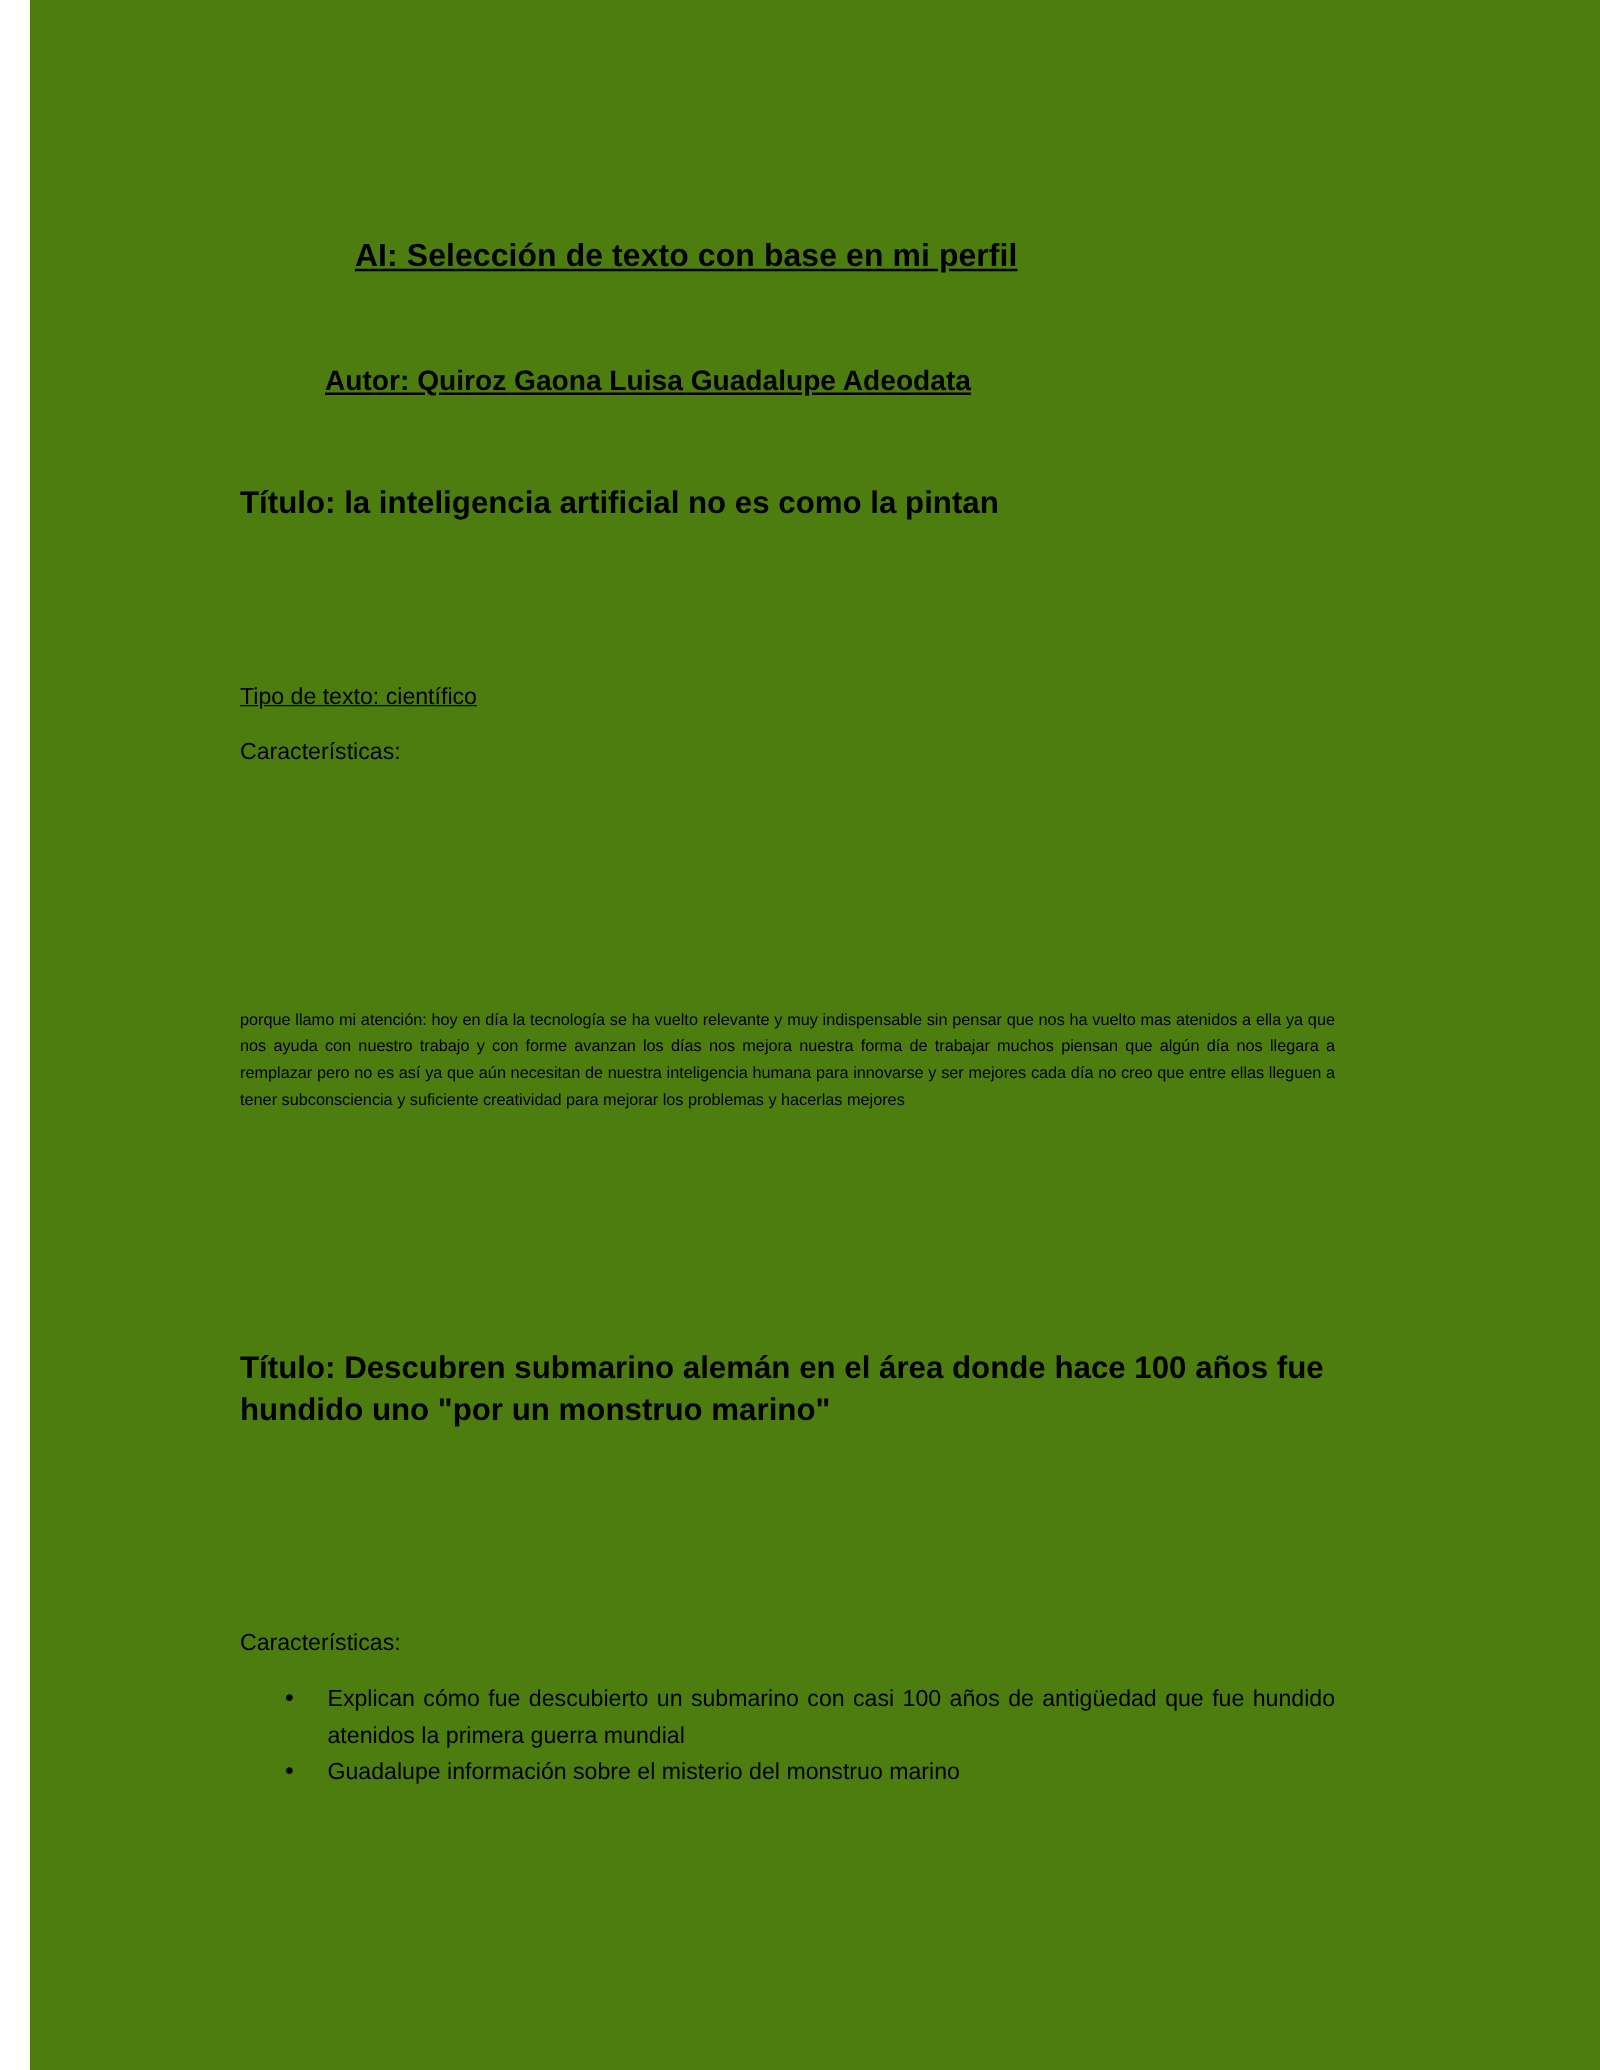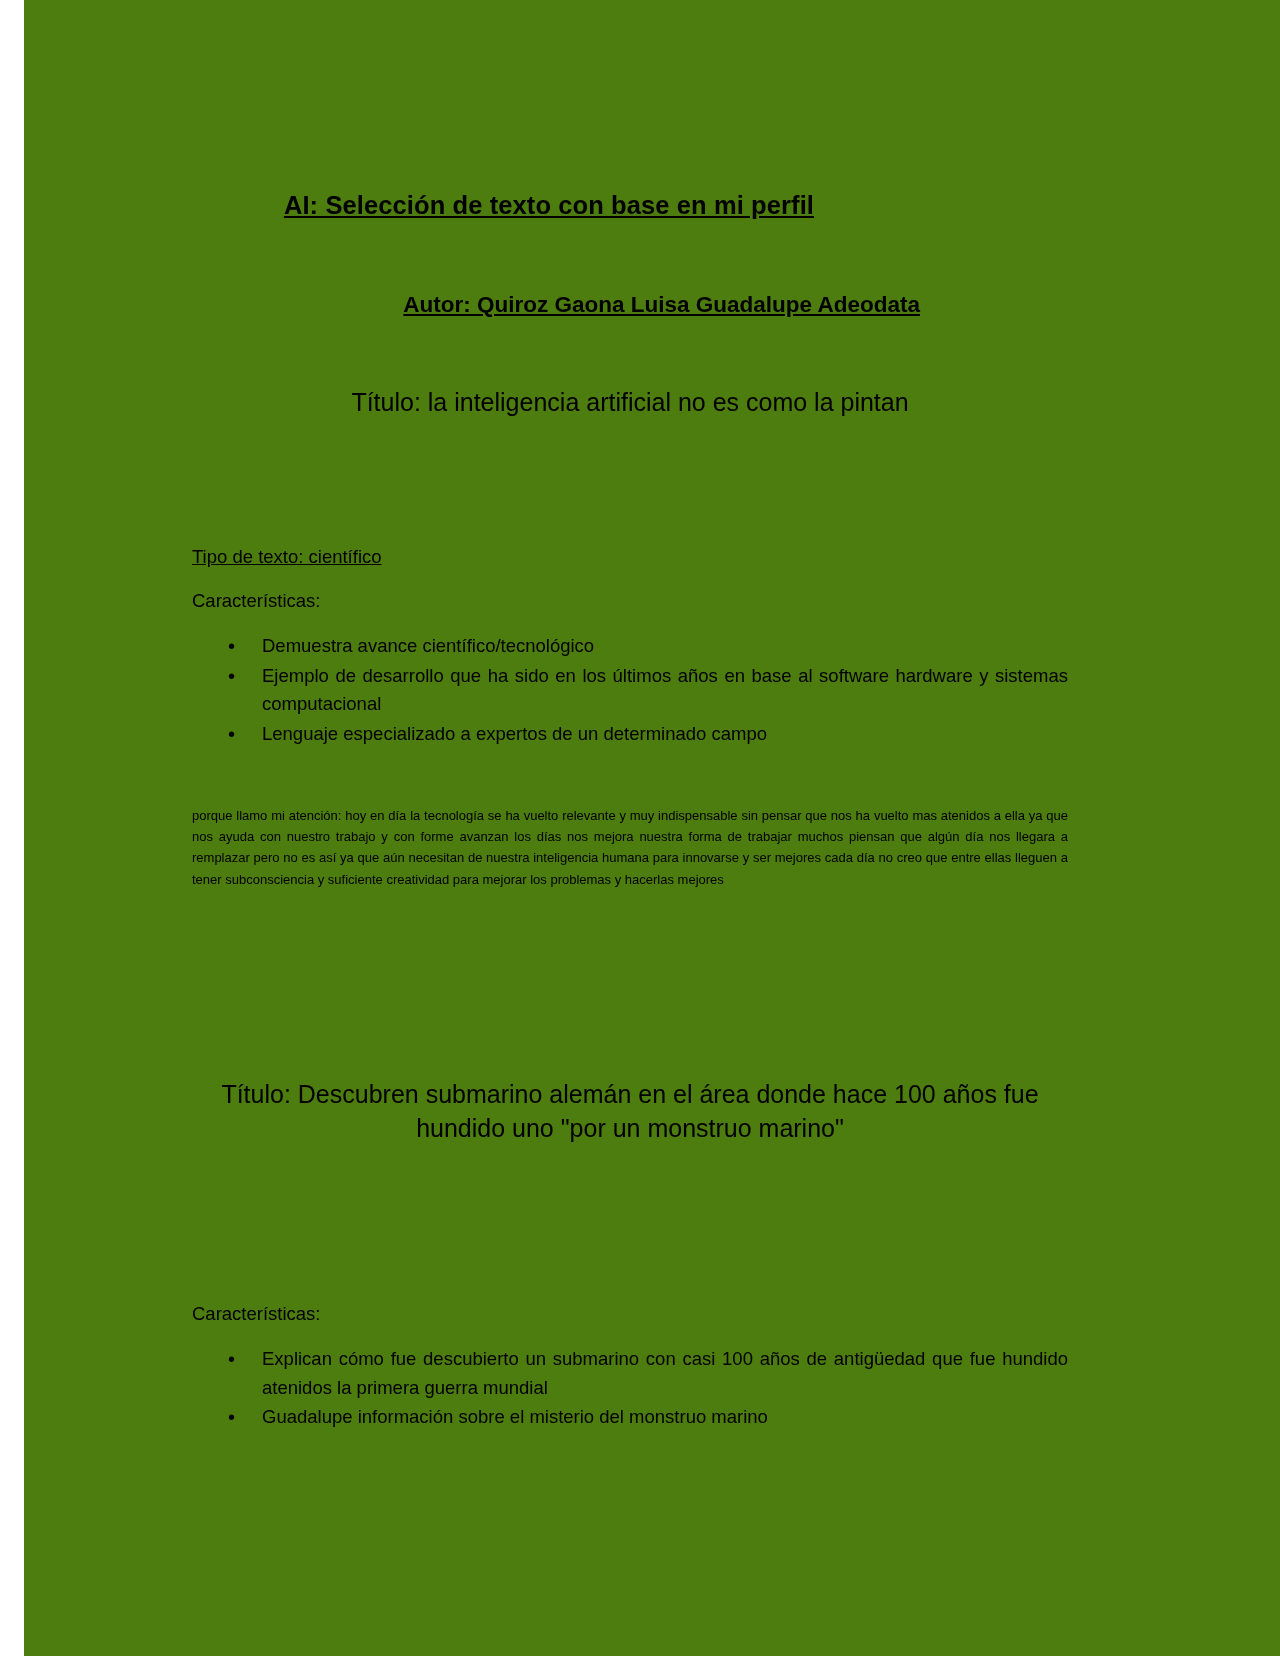--- a/index.html
+++ b/index.html
@@ -38,26 +38,25 @@
   }
   .author {
     font-size: 22.5px;
     font-weight: bold;
     text-decoration: underline;
     position: absolute;
     left: 236px;
     top: 290px;
     width: 660px;
     line-height: 1.3;
-    text-align: right;
+    text-align: left;
   }
   .section-title {
     font-size: 25px;
-    font-weight: normal;
-    text-align: center;
+    font-weight: bold;
     line-height: 1.35;
     position: absolute;
     width: 876px;
     left: 168px;
   }
   #section-title-1 { top: 386px; }
   #section-title-2 { top: 1078px; }
 
   .body-line {
     font-size: 18.5px;
@@ -114,25 +113,20 @@
   <div class="doc-title">AI: Selección de texto con base en mi perfil</div>
 
   <div class="author">Autor: Quiroz Gaona Luisa Guadalupe Adeodata </div>
 
   <div class="section-title" id="section-title-1">Título: la inteligencia artificial no es como la pintan</div>
 
   <div class="body-line" id="tipo-1">Tipo de texto: científico</div>
 
   <div class="body-line" id="carac-1">Características:</div>
 
-  <ul class="bullets" id="bullets-1">
-    <li>Demuestra avance científico/tecnológico</li>
-    <li>Ejemplo de desarrollo que ha sido en los últimos años en base al software hardware y sistemas computacional</li>
-    <li>Lenguaje especializado a expertos de un determinado campo</li>
-  </ul>
 
   <div class="paragraph" id="paragraph-1">porque llamo mi atención: hoy en día la tecnología se ha vuelto relevante y muy indispensable sin pensar que nos ha vuelto mas atenidos a ella ya que nos ayuda con nuestro trabajo y con forme avanzan los días nos mejora nuestra forma de trabajar muchos piensan que algún día nos llegara a remplazar pero no es así ya que aún necesitan de nuestra inteligencia humana para innovarse y ser mejores cada día no creo que entre ellas lleguen a tener subconsciencia y suficiente creatividad para mejorar los problemas y hacerlas mejores</div>
 
   <div class="section-title" id="section-title-2">Título: Descubren submarino alemán en el área donde hace 100 años fue hundido uno "por un monstruo marino"</div>
 
 
   <div class="body-line" id="carac-2">Características:</div>
 
   <ul class="bullets" id="bullets-2">
     <li>Explican cómo fue descubierto un submarino con casi 100 años de antigüedad que fue hundido atenidos la primera guerra mundial</li>

